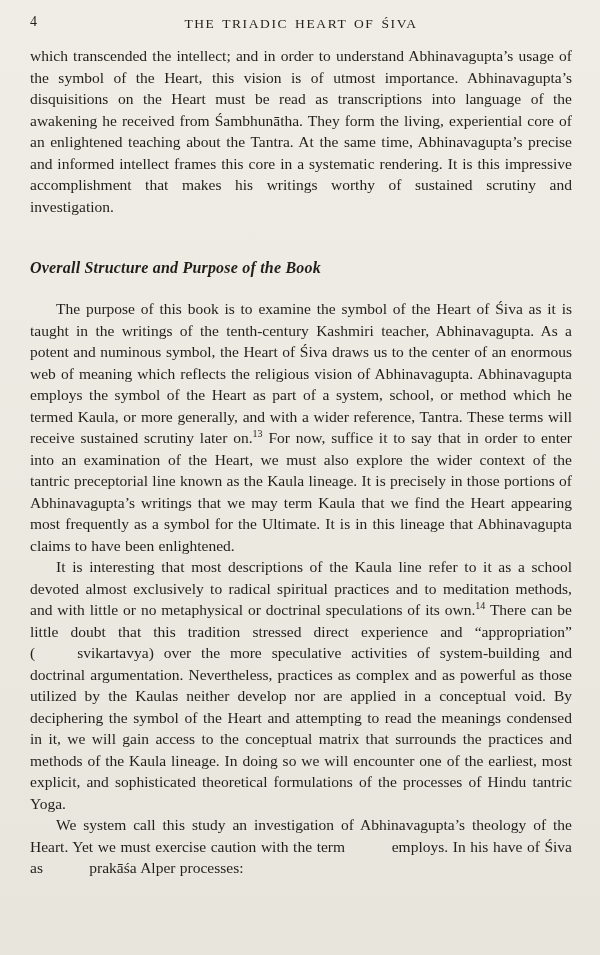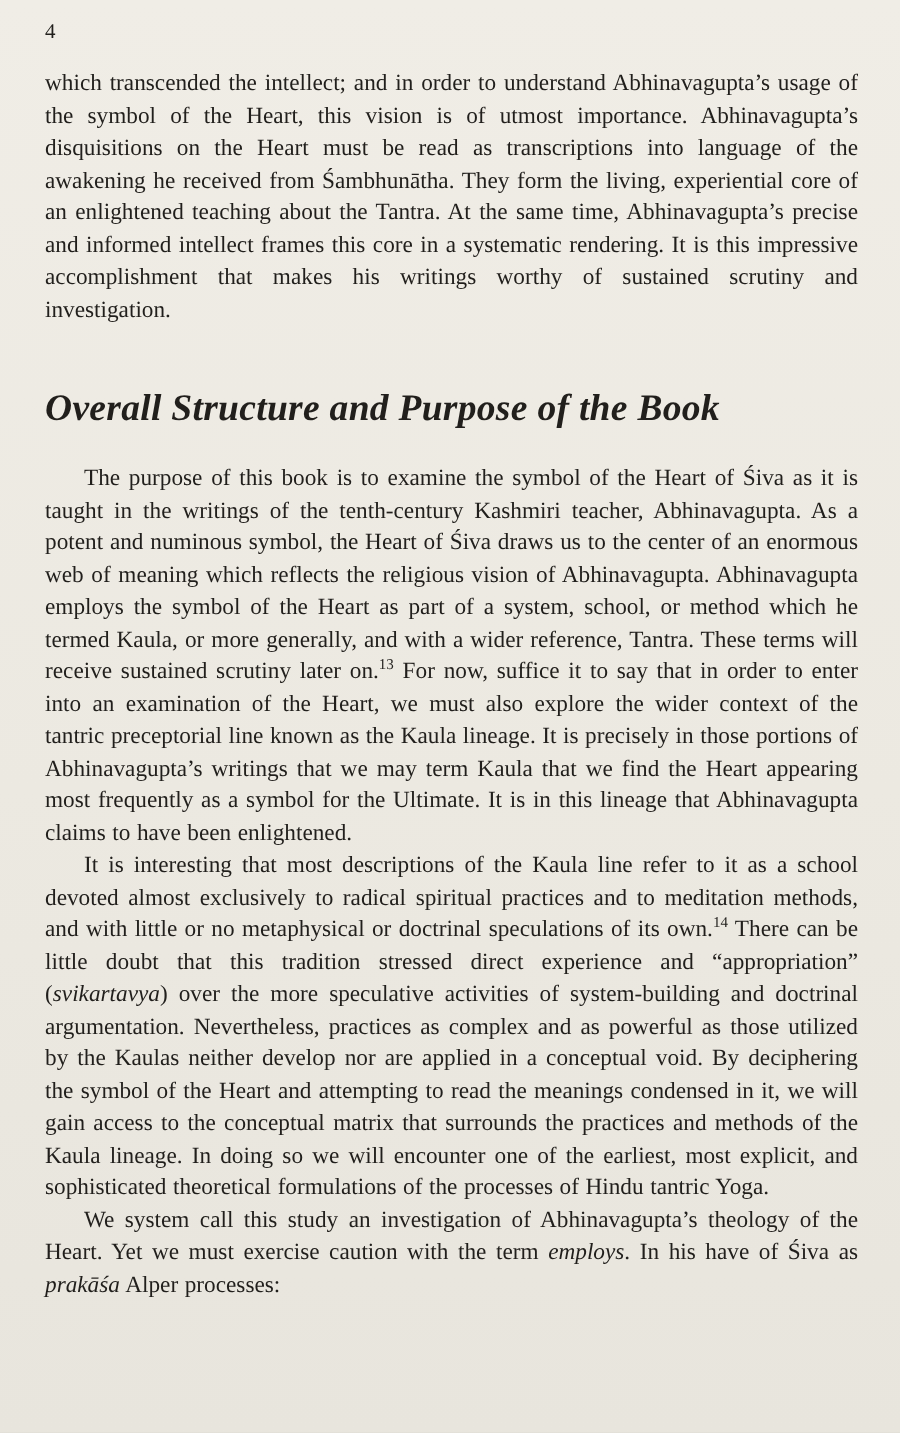--- a/index.html
+++ b/index.html
@@ -47,42 +47,43 @@
     line-height: 21.5px;
     text-align: justify;
     text-indent: 26px;
     word-spacing: 0.5px;
   }
   .para.flush {
     text-indent: 0;
   }
   .section-heading {
     margin: 42px 0 21px 0;
-    font-size: 25px;
+    font-size: 16px;
     font-weight: bold;
     font-style: italic;
     letter-spacing: 0.2px;
     text-align: left;
   }
   sup.fn {
     font-size: 10px;
     line-height: 0;
     vertical-align: super;
   }
   .italic {
-    font-style: italic;
+    margin-left: 42px;
   }
 </style>
 </head>
 <body>
 
 <div class="scan">
 
   <div class="running-head">
     <span class="folio">4</span>
+    <span class="running-title">THE TRIADIC HEART OF ŚIVA</span>
   </div>
 
   <div class="body-text">
 
     <p class="para flush"><span>which transcended the intellect; and in order to understand Abhinavagupta’s usage of the symbol of the Heart, this vision is of utmost importance. Abhinavagupta’s disquisitions on the Heart must be read as transcriptions into language of the awakening he received from Śambhunātha. They form the living, experiential core of an enlightened teaching about the Tantra. At the same time, Abhinavagupta’s precise and informed intellect frames this core in a systematic rendering. It is this impressive accomplishment that makes his writings worthy of sustained scrutiny and investigation.</span></p>
 
     <h2 class="section-heading">Overall Structure and Purpose of the Book</h2>
 
     <p class="para"><span>The purpose of this book is to examine the symbol of the Heart of Śiva as it is taught in the writings of the tenth-century Kashmiri teacher, Abhinavagupta. As a potent and numinous symbol, the Heart of Śiva draws us to the center of an enormous web of meaning which reflects the religious vision of Abhinavagupta. Abhinavagupta employs the symbol of the Heart as part of a system, school, or method which he termed Kaula, or more generally, and with a wider reference, Tantra. These terms will receive sustained scrutiny later on.</span><sup class="fn">13</sup><span> For now, suffice it to say that in order to enter into an examination of the Heart, we must also explore the wider context of the tantric preceptorial line known as the Kaula lineage. It is precisely in those portions of Abhinavagupta’s writings that we may term Kaula that we find the Heart appearing most frequently as a symbol for the Ultimate. It is in this lineage that Abhinavagupta claims to have been enlightened.</span></p>
 

